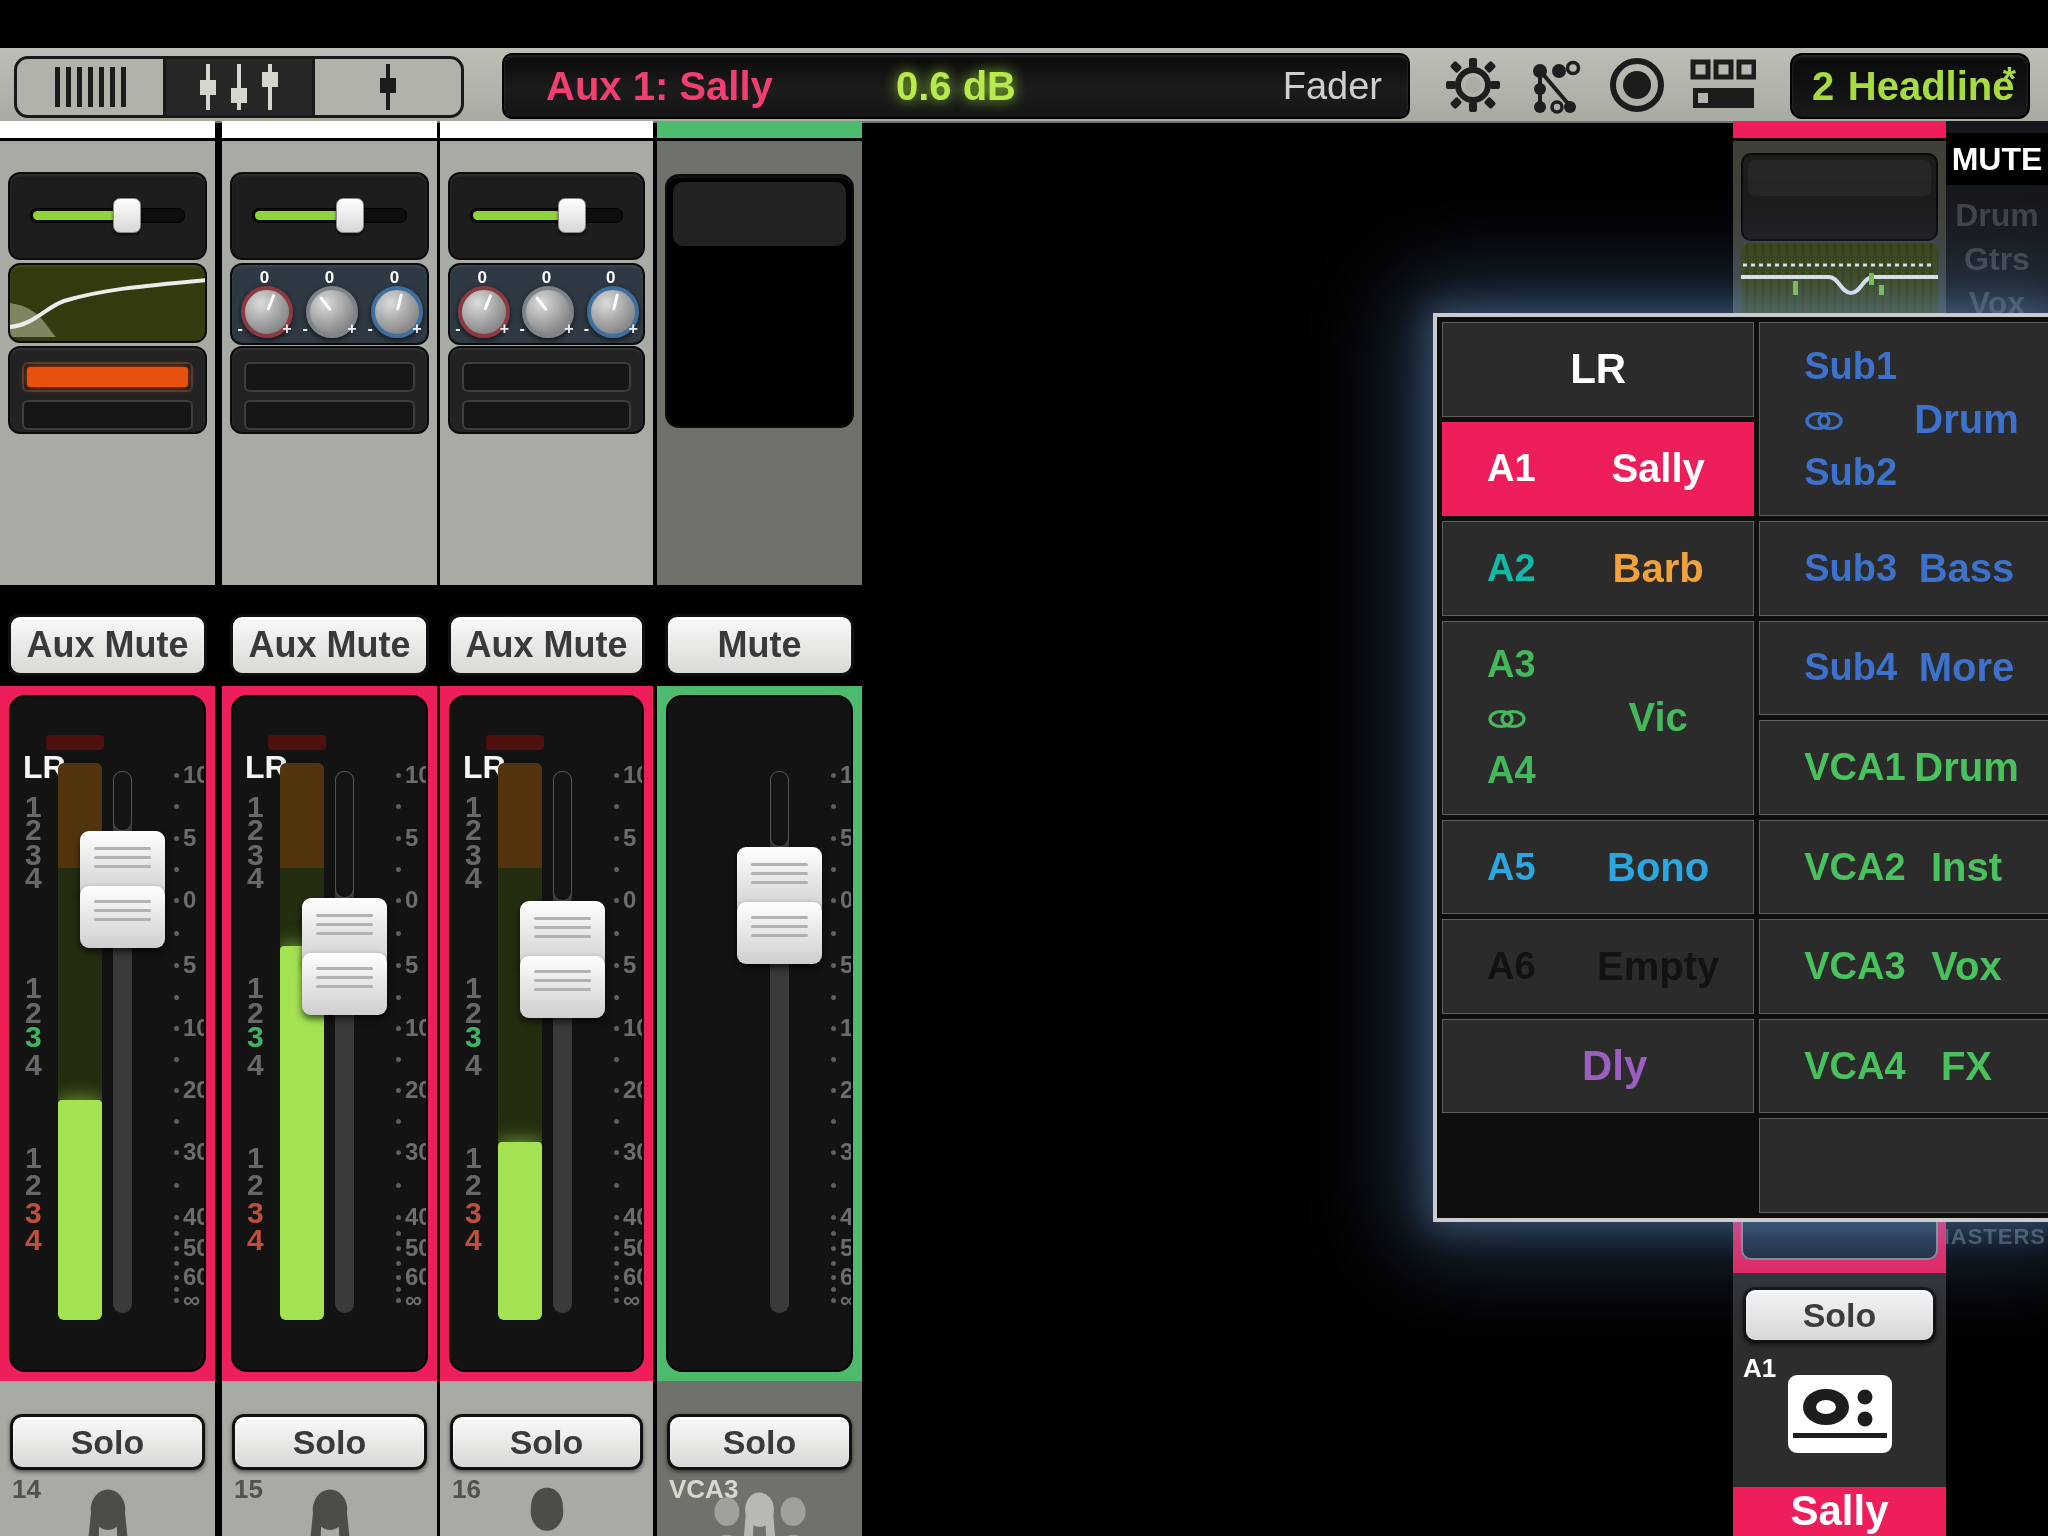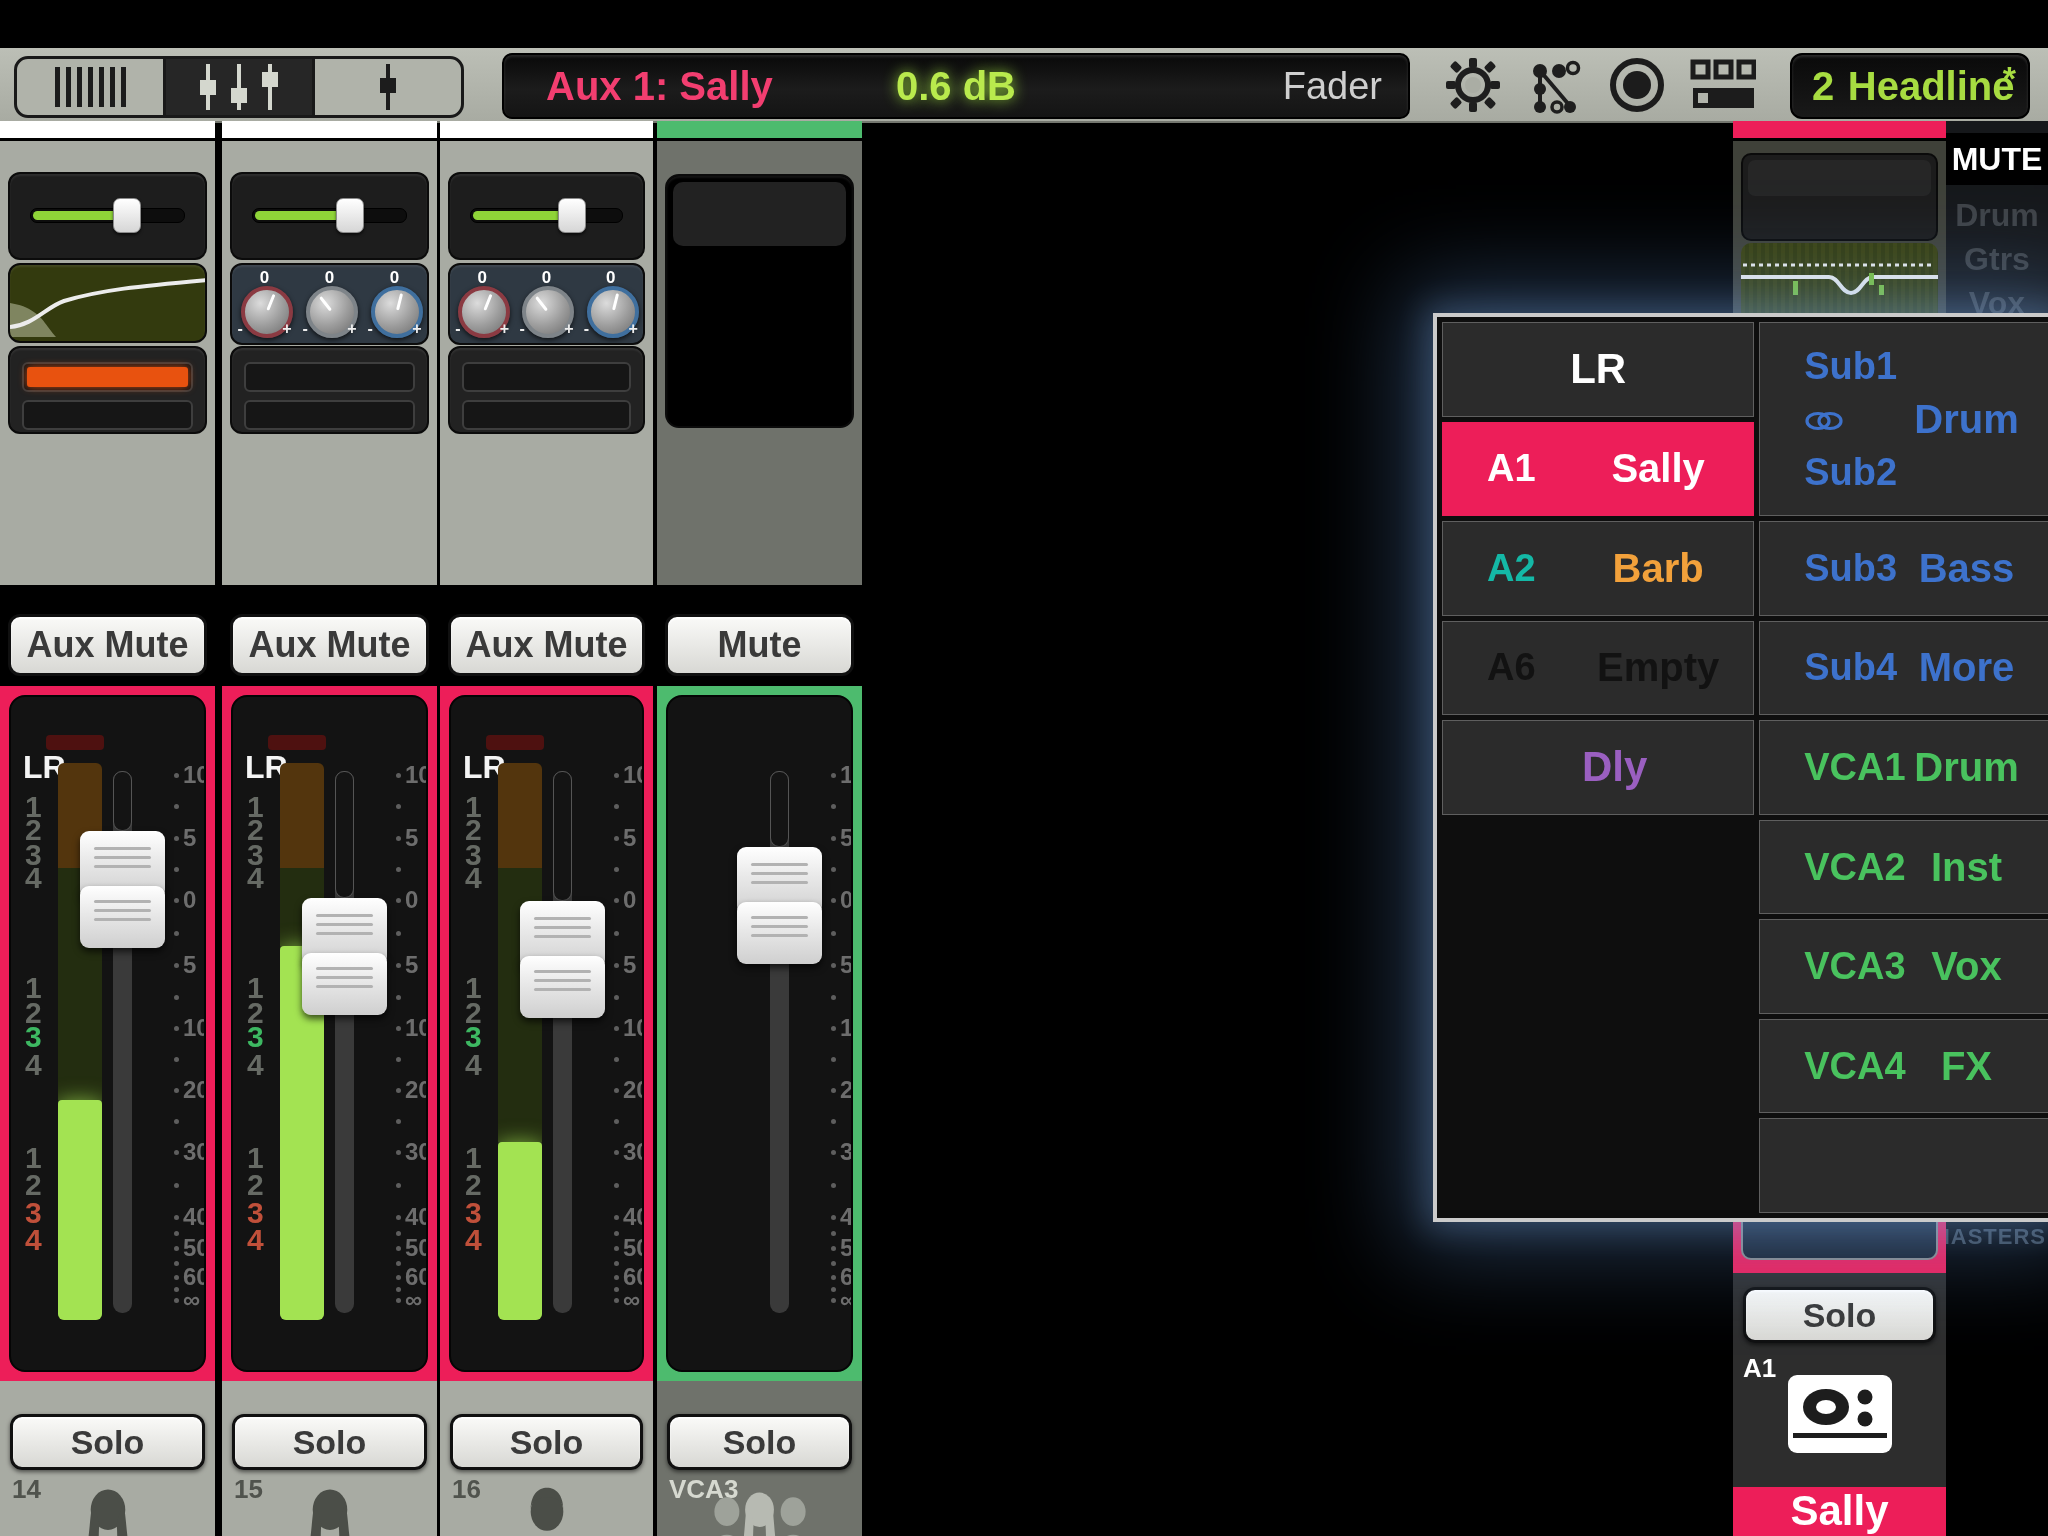--- a/index.html
+++ b/index.html
@@ -689,20 +689,37 @@
           <div class="cfull" style="color: rgb(255, 255, 255);">LR</div>
         </div>
         <div class="pcell sel">
           <div class="cid" style="color: rgb(255, 255, 255);">A1</div>
           <div class="cname" style="color: rgb(255, 255, 255);">Sally</div>
         </div>
         <div class="pcell">
           <div class="cid" style="color: #14b8a6;">A2</div>
           <div class="cname" style="color: rgb(242, 161, 59);">Barb</div>
         </div>
+        <div class="pcell" style="grid-row: span 2;">
+          <div class="cstack" style="color: rgb(70, 184, 92);">
+            <div>A3</div>
+            <div style="color: rgb(70, 184, 92);"><svg width="40" height="22" viewBox="0 0 40 22" style="display:inline-block">
+                <g fill="none" stroke="currentColor" stroke-width="3.2">
+                  <ellipse cx="14" cy="11" rx="11" ry="7.5"></ellipse>
+                  <ellipse cx="26" cy="11" rx="11" ry="7.5"></ellipse>
+                </g>
+              </svg></div>
+            <div>A4</div>
+          </div>
+          <div class="cname" style="color: rgb(70, 184, 92);">Vic</div>
+        </div>
+        <div class="pcell">
+          <div class="cid" style="color: rgb(42, 167, 224);">A5</div>
+          <div class="cname" style="color: rgb(42, 167, 224);">Bono</div>
+        </div>
         <div class="pcell">
           <div class="cid" style="color: rgb(18, 18, 18);">A6</div>
           <div class="cname" style="color: rgb(18, 18, 18);">Empty</div>
         </div>
         <div class="pcell">
           <div class="cfull" style="color: rgb(154, 95, 192); margin-left: 33px;">Dly</div>
         </div>
       </div>
     <div class="pcol" id="popR">
         <div class="pcell" style="grid-row: span 2;">

